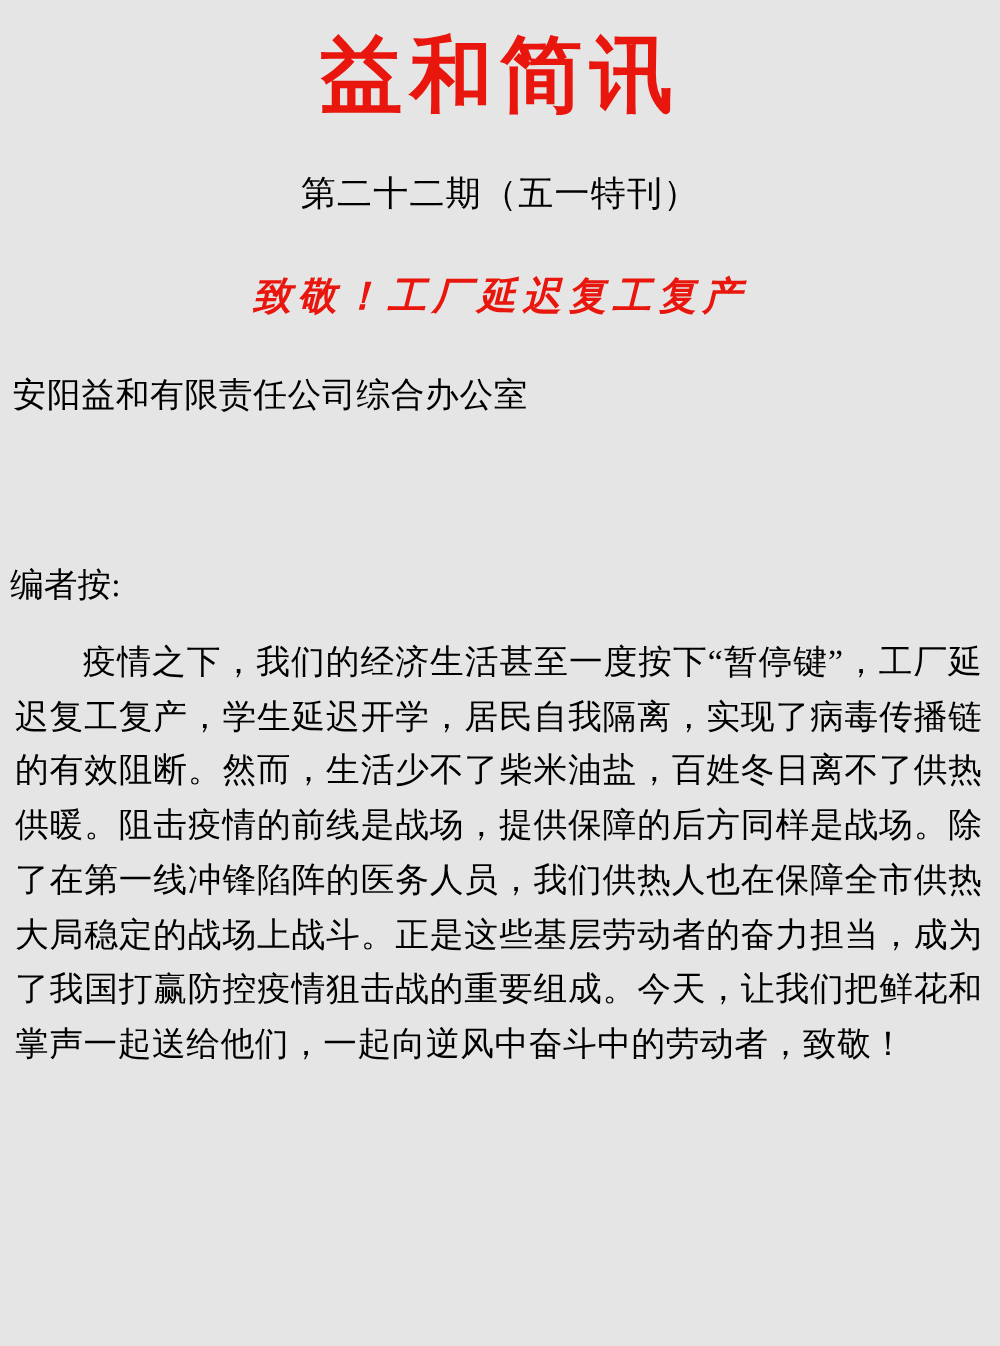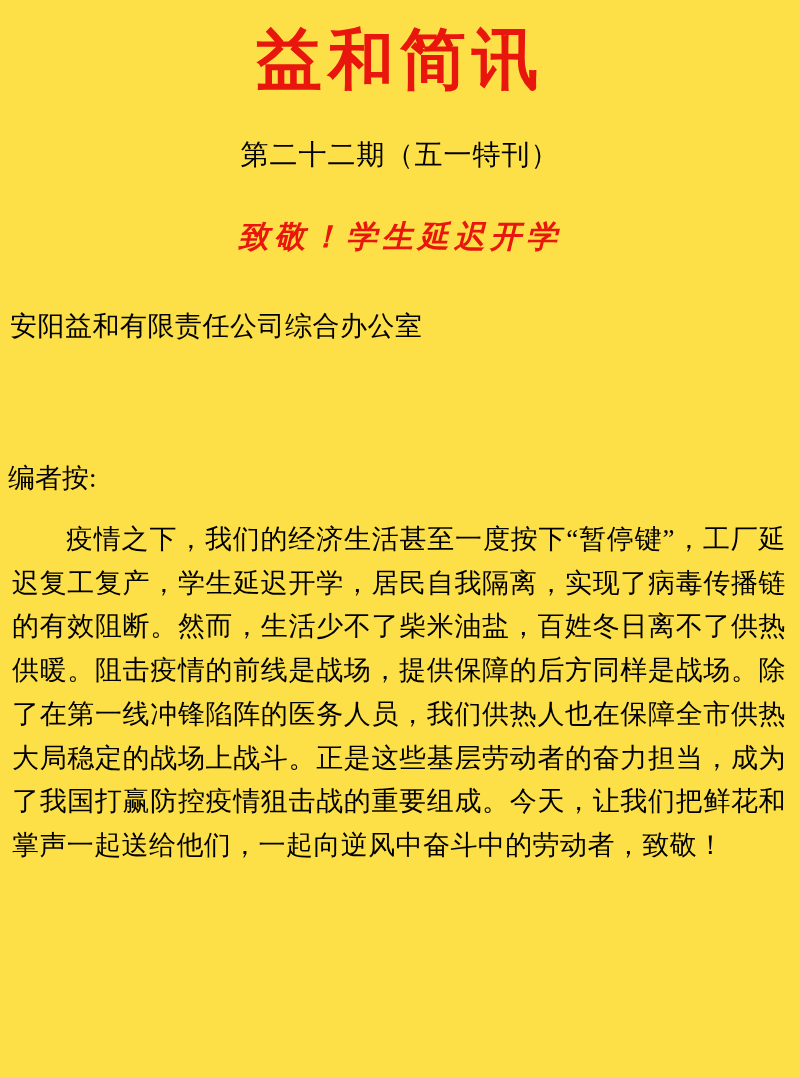--- a/index.html
+++ b/index.html
@@ -4,21 +4,21 @@
 <style>
   html, body {
     margin: 0;
     padding: 0;
     background: #ffffff;
   }
   .page {
     position: relative;
     width: 800px;
     height: 1077px;
-    background: #fde047;
+    background: #e5e5e5;
     font-family: "Liberation Serif", "DejaVu Serif", serif;
     color: #000000;
     overflow: hidden;
   }
   .masthead {
     text-align: center;
     font-family: "DejaVu Serif", "Liberation Serif", serif;
     font-weight: bold;
     font-size: 66px;
     letter-spacing: 6px;
@@ -37,21 +37,21 @@
     text-align: center;
     margin-top: 42px;
     font-size: 31px;
     font-weight: bold;
     font-style: italic;
     color: #e8160c;
     letter-spacing: 5px;
     font-family: "DejaVu Serif", "Liberation Serif", serif;
   }
   .byline {
-    margin-top: 50px;
+    margin-top: 40px;
     padding: 0 8px 0 10px;
     display: flex;
     align-items: baseline;
     font-size: 27px;
     letter-spacing: 0.5px;
   }
   .byline-org {
     white-space: nowrap;
   }
   .byline-date {
@@ -75,21 +75,21 @@
 </style>
 </head>
 <body>
 
 <div class="page">
 
   <div class="masthead">益和简讯</div>
 
   <div class="issue-line">第二十二期（五一特刊）</div>
 
-  <div class="slogan">致敬！学生延迟开学</div>
+  <div class="slogan">致敬！工厂延迟复工复产</div>
 
   <div class="byline">
     <span class="byline-org">安阳益和有限责任公司综合办公室</span>
   </div>
 
   <div class="editor-label">编者按:</div>
 
   <div class="body-text">疫情之下，我们的经济生活甚至一度按下“暂停键”，工厂延迟复工复产，学生延迟开学，居民自我隔离，实现了病毒传播链的有效阻断。然而，生活少不了柴米油盐，百姓冬日离不了供热供暖。阻击疫情的前线是战场，提供保障的后方同样是战场。除了在第一线冲锋陷阵的医务人员，我们供热人也在保障全市供热大局稳定的战场上战斗。正是这些基层劳动者的奋力担当，成为了我国打赢防控疫情狙击战的重要组成。今天，让我们把鲜花和掌声一起送给他们，一起向逆风中奋斗中的劳动者，致敬！</div>
 
 </div>

